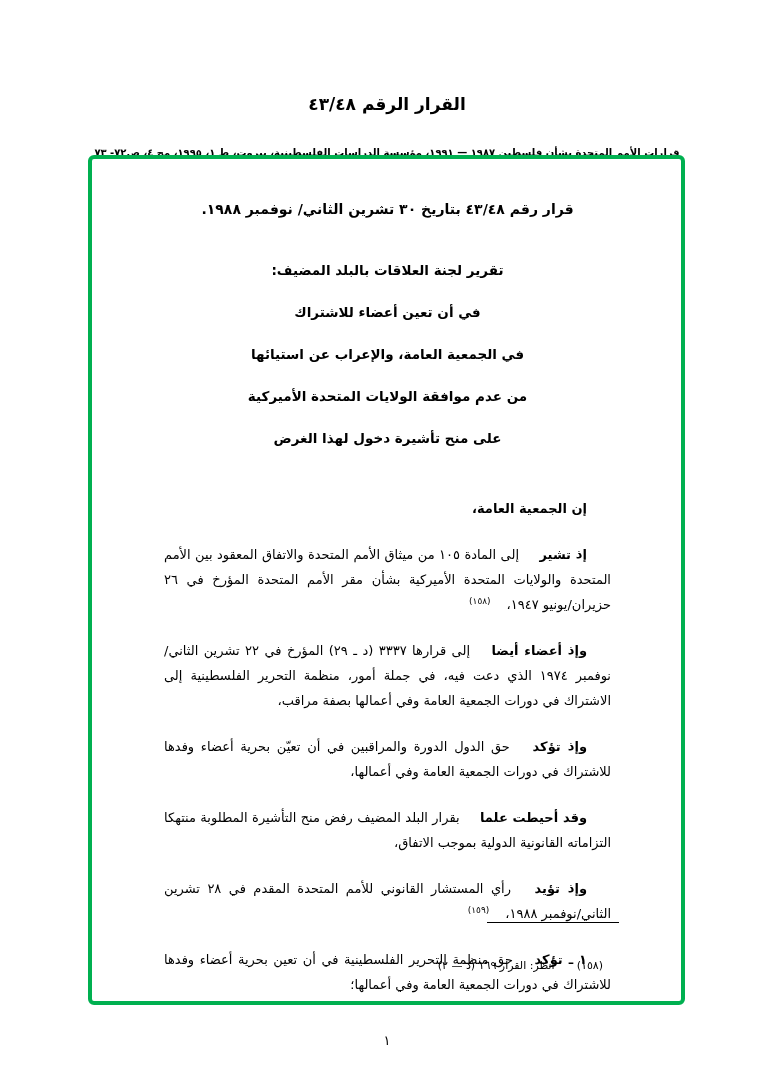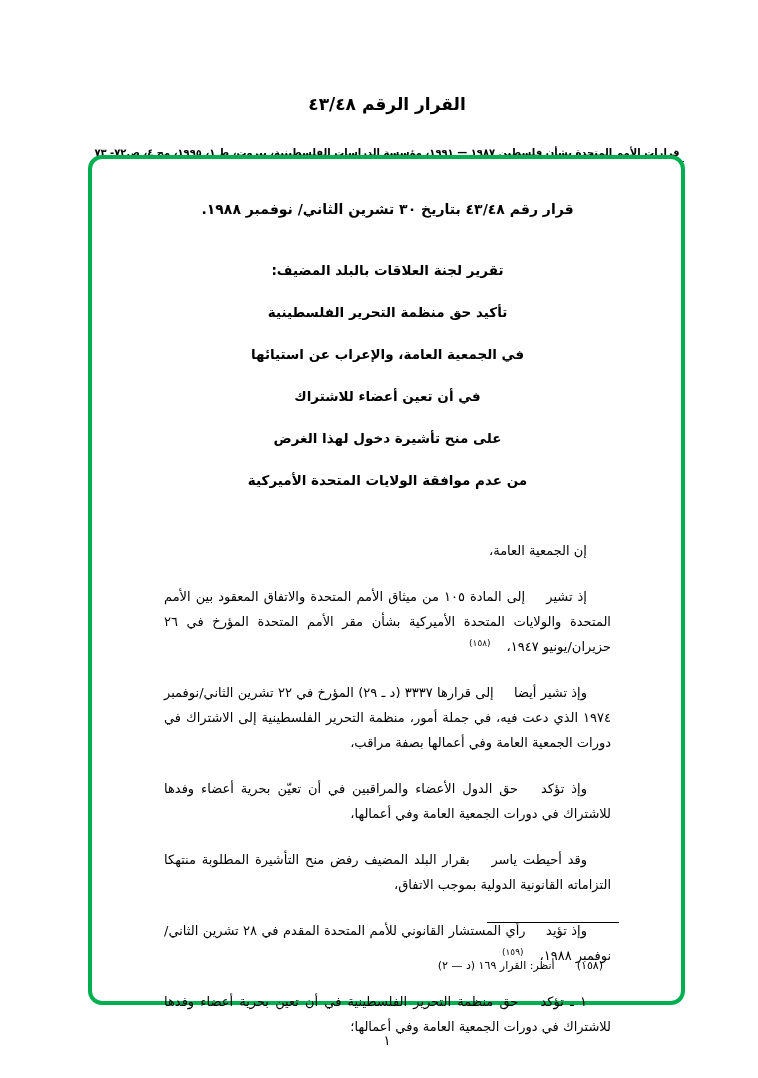--- a/index.html
+++ b/index.html
@@ -28,21 +28,21 @@
   }
 
   
   .green-box {
     position: absolute;
     left: 80px;
     top: 147px;
     width: 597px;
     height: 850px;
     border: 4px solid var(--green);
-    border-radius: 14px;
+    border-radius: 6px;
     padding: 34px 54px 0 56px;
     direction: rtl;
     background: #fff;
   }
 
   .doc-heading {
     text-align: center;
     font-weight: bold;
     font-size: 14px;
     margin-bottom: 16px;
@@ -59,21 +59,21 @@
   }
 
   .para {
     direction: rtl;
     text-align: justify;
     font-size: 13px;
     line-height: 25px;
     margin-bottom: 5px;
     text-indent: 16px;
   }
-  .para .lead { font-weight: normal; }
+  .para .lead { font-weight: bold; }
   .para sup { font-size: 9px; line-height: 0; }
 
   .footnotes {
     position: absolute;
     right: 54px;
     left: 56px;
     bottom: 9px;
     direction: rtl;
   }
   .fn-rule {
@@ -108,38 +108,37 @@
   <br>
   <div class="citation">قرارات الأمم المتحدة بشأن فلسطين ١٩٨٧ — ١٩٩١، مؤسسة الدراسات الفلسطينية، بيروت، ط ١، ١٩٩٥، مج ٤، ص٧٢- ٧٣</div>
 </div>
 
 <div class="green-box">
 
   <div class="doc-heading">قرار رقم ٤٣/٤٨ بتاريخ ٣٠ تشرين الثاني/ نوفمبر ١٩٨٨.</div>
 
   <div class="doc-subtitle">
     <div>تقرير لجنة العلاقات بالبلد المضيف:</div>
-    <div>تأكيد حق منظمة التحرير الفلسطينية</div>
+    <div>في أن تعين أعضاء للاشتراك</div>
     <div>في الجمعية العامة، والإعراب عن استيائها</div>
-    <div>في أن تعين أعضاء للاشتراك</div>
+    <div>من عدم موافقة الولايات المتحدة الأميركية</div>
     <div>على منح تأشيرة دخول لهذا الغرض</div>
-    <div>من عدم موافقة الولايات المتحدة الأميركية</div>
   </div>
 
   <div>
     <p class="para"><span class="lead">إن الجمعية العامة،</span><span></span></p>
 
     <p class="para"><span class="lead">إذ تشير</span><span> إلى المادة ١٠٥ من ميثاق الأمم المتحدة والاتفاق المعقود بين الأمم المتحدة والولايات المتحدة الأميركية بشأن مقر الأمم المتحدة المؤرخ في ٢٦ حزيران/يونيو ١٩٤٧،</span><sup>(١٥٨)</sup></p>
 
-    <p class="para"><span class="lead">وإذ تشير أيضا</span><span> إلى قرارها ٣٣٣٧ (د ـ ٢٩) المؤرخ في ٢٢ تشرين الثاني/نوفمبر ١٩٧٤ الذي دعت فيه، في جملة أمور، منظمة التحرير الفلسطينية إلى الاشتراك في دورات الجمعية العامة وفي أعمالها بصفة مراقب،</span></p>
+    <p class="para"><span class="lead">وإذ أعضاء أيضا</span><span> إلى قرارها ٣٣٣٧ (د ـ ٢٩) المؤرخ في ٢٢ تشرين الثاني/نوفمبر ١٩٧٤ الذي دعت فيه، في جملة أمور، منظمة التحرير الفلسطينية إلى الاشتراك في دورات الجمعية العامة وفي أعمالها بصفة مراقب،</span></p>
 
-    <p class="para"><span class="lead">وإذ تؤكد</span><span> حق الدول الأعضاء والمراقبين في أن تعيّن بحرية أعضاء وفدها للاشتراك في دورات الجمعية العامة وفي أعمالها،</span></p>
+    <p class="para"><span class="lead">وإذ تؤكد</span><span> حق الدول الدورة والمراقبين في أن تعيّن بحرية أعضاء وفدها للاشتراك في دورات الجمعية العامة وفي أعمالها،</span></p>
 
 
-    <p class="para"><span class="lead">وقد أحيطت ياسر</span><span> بقرار البلد المضيف رفض منح التأشيرة المطلوبة منتهكا التزاماته القانونية الدولية بموجب الاتفاق،</span></p>
+    <p class="para"><span class="lead">وقد أحيطت علما</span><span> بقرار البلد المضيف رفض منح التأشيرة المطلوبة منتهكا التزاماته القانونية الدولية بموجب الاتفاق،</span></p>
 
     <p class="para"><span class="lead">وإذ تؤيد</span><span> رأي المستشار القانوني للأمم المتحدة المقدم في ٢٨ تشرين الثاني/نوفمبر ١٩٨٨،</span><sup>(١٥٩)</sup></p>
 
     <p class="para"><span class="lead">١ ـ تؤكد</span><span> حق منظمة التحرير الفلسطينية في أن تعين بحرية أعضاء وفدها للاشتراك في دورات الجمعية العامة وفي أعمالها؛</span></p>
   </div>
 
   <div class="footnotes">
     <div class="fn-rule"></div>
     <div class="footnote"><span class="fn-num">(١٥٨)</span><span>أنظر: القرار ١٦٩ (د — ٢)</span></div>
   </div>

